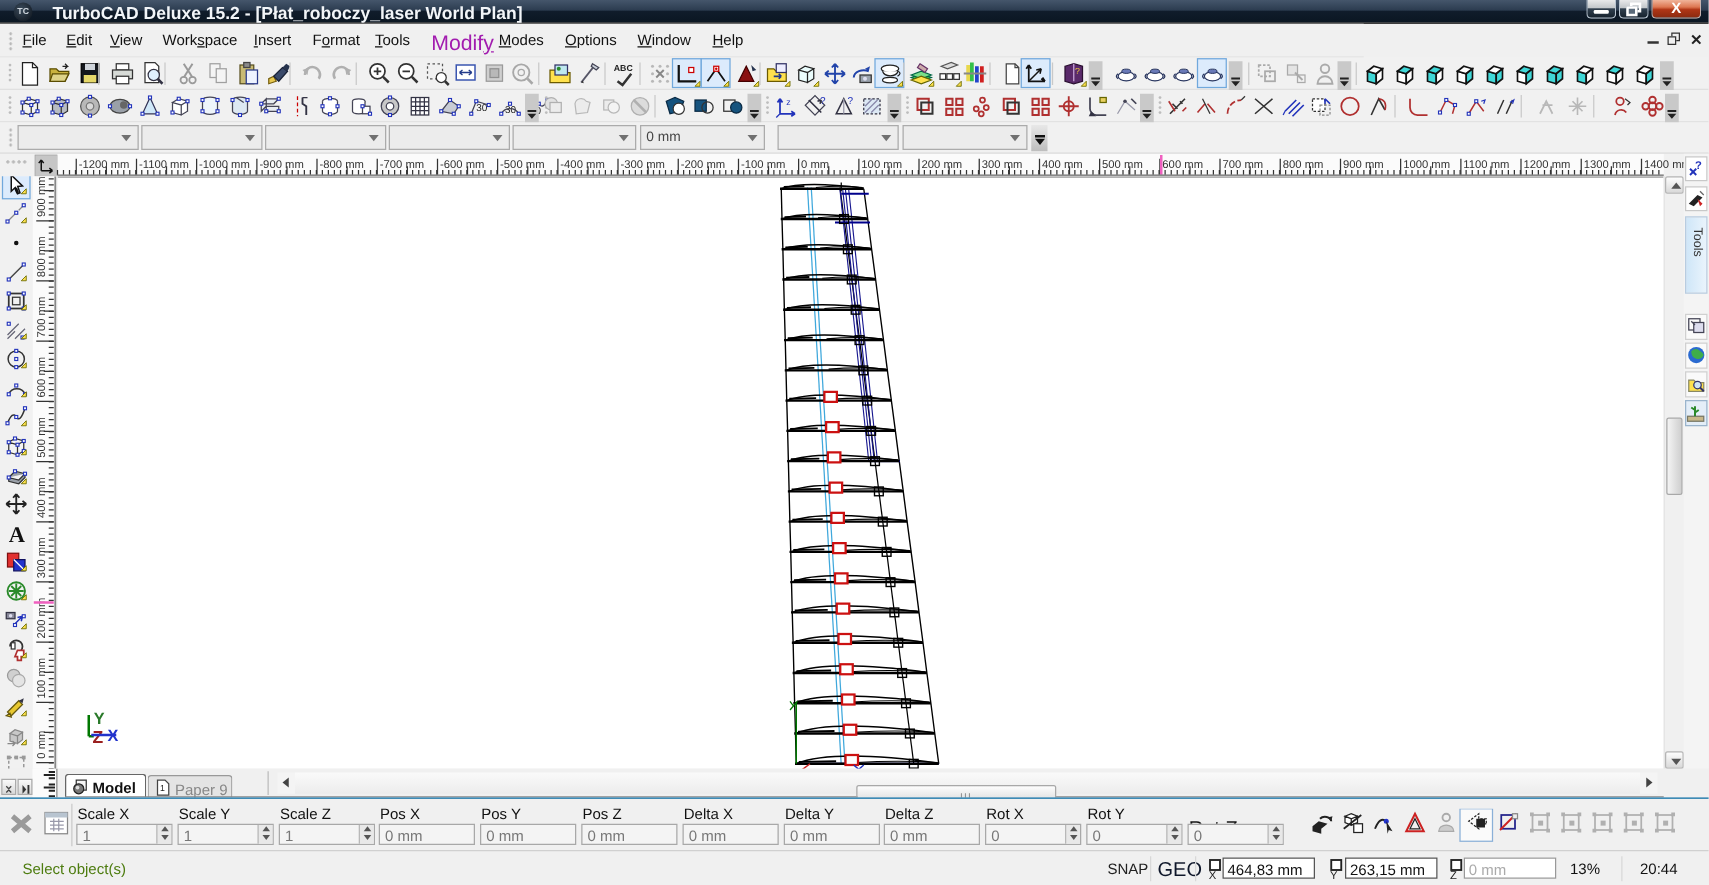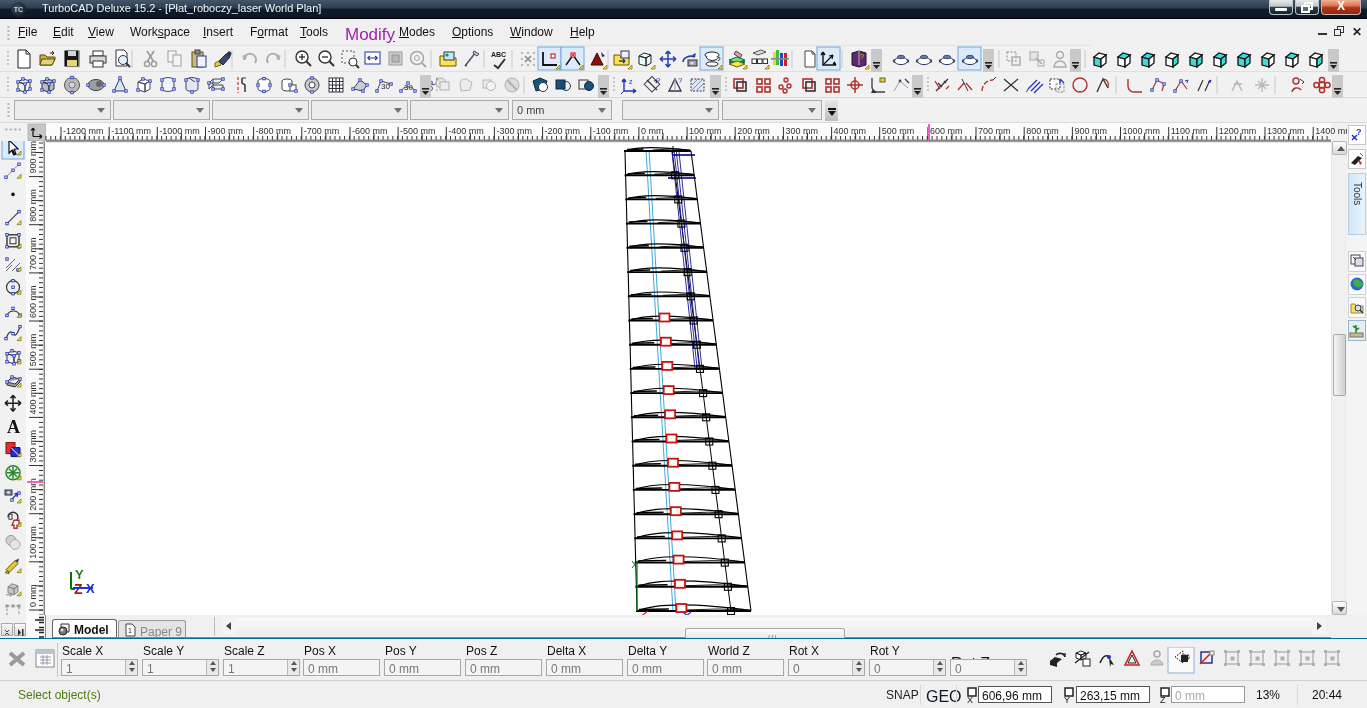--- a/index.html
+++ b/index.html
@@ -2,21 +2,21 @@
 <html><head><meta charset="utf-8"><style>
 *{margin:0;padding:0;box-sizing:border-box}
 html,body{width:1367px;height:708px;overflow:hidden;font-family:"Liberation Sans",sans-serif;background:#f0f0f0}
 .abs{position:absolute}
 #root{position:relative;width:1367px;height:708px}
 </style></head><body>
 <div id="root">
 
 <div class="abs" style="left:0;top:0;width:1367px;height:19px;background:linear-gradient(#45566b 0%,#2c3c50 45%,#101c2b 50%,#0b1622 100%);border-bottom:1px solid #000">
  <div class="abs" style="left:11px;top:2px;width:15px;height:15px;border-radius:50%;background:radial-gradient(circle at 40% 35%,#3a4a5a,#0a1018);color:#cfd6dd;font-size:7px;font-weight:bold;text-align:center;line-height:15px">TC</div>
- <div class="abs" style="left:42px;top:2px;color:#f2f5f8;font-size:11px;font-weight:normal;letter-spacing:0px">TurboCAD Deluxe 15.2 - [Płat_roboczy_laser World Plan]</div>
+ <div class="abs" style="left:42px;top:2px;color:#f2f5f8;font-size:14px;font-weight:bold;letter-spacing:0px">TurboCAD Deluxe 15.2 - [Płat_roboczy_laser World Plan]</div>
 </div>
 <div class="abs" style="left:1269px;top:0;width:24px;height:15px;border:1px solid #b8c4d0;border-top:none;border-radius:0 0 4px 4px;background:linear-gradient(#e8e9ea 0%,#c2c6ca 45%,#31404f 50%,#16222e 100%)">
   <div class="abs" style="left:5px;top:8px;width:12px;height:3px;background:#fff;border-radius:1px"></div>
     </div>
 <div class="abs" style="left:1295px;top:0;width:24px;height:15px;border:1px solid #b8c4d0;border-top:none;border-radius:0 0 4px 4px;background:linear-gradient(#e8e9ea 0%,#c2c6ca 45%,#31404f 50%,#16222e 100%)">
   <div class="abs" style="left:8px;top:2px;width:9px;height:8px;border:2px solid #fff;background:transparent"></div>
   <div class="abs" style="left:5px;top:5px;width:9px;height:8px;border:2px solid #fff;background:#5a6a7a"></div>
     </div>
 <div class="abs" style="left:1321px;top:0;width:40px;height:15px;border:1px solid #c8b4b0;border-top:none;border-radius:0 0 4px 4px;background:linear-gradient(#f0b49a 0%,#dd7752 40%,#b03616 55%,#8c2a10 100%);color:#fff;font-weight:bold;font-size:12px;text-align:center;line-height:13px">X</div>
 
@@ -1236,21 +1236,21 @@
         <span style="position:absolute;left:4px;top:2px;font-size:12px;color:#777">0 mm</span>
       </div>
       <div class="abs" style="left:547px;top:5px;font-size:12px;color:#111">Delta X</div>
       <div class="abs" style="left:546px;top:20px;width:77px;height:17px;background:#f4f4f4;border:1px solid #a8a8a8">
         <span style="position:absolute;left:4px;top:2px;font-size:12px;color:#777">0 mm</span>
       </div>
       <div class="abs" style="left:628px;top:5px;font-size:12px;color:#111">Delta Y</div>
       <div class="abs" style="left:627px;top:20px;width:77px;height:17px;background:#f4f4f4;border:1px solid #a8a8a8">
         <span style="position:absolute;left:4px;top:2px;font-size:12px;color:#777">0 mm</span>
       </div>
-      <div class="abs" style="left:708px;top:5px;font-size:12px;color:#111">World Z</div>
+      <div class="abs" style="left:708px;top:5px;font-size:12px;color:#111">Delta Z</div>
       <div class="abs" style="left:707px;top:20px;width:77px;height:17px;background:#f4f4f4;border:1px solid #a8a8a8">
         <span style="position:absolute;left:4px;top:2px;font-size:12px;color:#777">0 mm</span>
       </div>
       <div class="abs" style="left:789px;top:5px;font-size:12px;color:#111">Rot X</div>
       <div class="abs" style="left:788px;top:20px;width:77px;height:17px;background:#f4f4f4;border:1px solid #a8a8a8">
         <span style="position:absolute;left:4px;top:2px;font-size:12px;color:#777">0</span>
       </div>
       <div class="abs" style="left:852px;top:21px;width:12px;height:15px;background:#e8e8e8;border-left:1px solid #b8b8b8">
         <span style="position:absolute;left:2.5px;top:1px;width:0;height:0;border-left:3.5px solid transparent;border-right:3.5px solid transparent;border-bottom:4px solid #555"></span>
         <span style="position:absolute;left:2.5px;top:8px;width:0;height:0;border-left:3.5px solid transparent;border-right:3.5px solid transparent;border-top:4px solid #555"></span>
@@ -1362,21 +1362,21 @@
  <div class="abs" style="left:18px;top:7px;font-size:12px;color:#4d7c0f">Select object(s)</div>
  <div class="abs" style="left:886px;top:7px;font-size:12px;color:#222">SNAP</div>
  <div class="abs" style="left:920px;top:4px;width:1px;height:20px;background:#d8d8d8"></div>
  <div class="abs" style="left:926px;top:7px;font-size:16px;color:#0f172a">GEO</div>
  <div class="abs" style="left:956px;top:4px;width:1px;height:20px;background:#d8d8d8"></div>
  <svg class="abs" style="left:965px;top:6px" width="14" height="17">
         <rect x="3" y="1" width="8" height="8" fill="#fff" stroke="#222" stroke-width="1.5"></rect>
         <text x="2" y="16" font-size="9" fill="#222" font-family="Liberation Sans">X</text>
       </svg>
  <div class="abs" style="left:978px;top:5px;width:74px;height:17px;background:#fff;border:1px solid #555">
-   <span style="position:absolute;left:3px;top:2px;font-size:12px;color:#111">606,96 mm</span>
+   <span style="position:absolute;left:3px;top:2px;font-size:12px;color:#111">464,83 mm</span>
       </div>
  <svg class="abs" style="left:1062px;top:6px" width="14" height="17">
         <rect x="3" y="1" width="8" height="8" fill="#fff" stroke="#222" stroke-width="1.5"></rect>
         <text x="2" y="16" font-size="9" fill="#222" font-family="Liberation Sans">Y</text>
       </svg>
  <div class="abs" style="left:1076px;top:5px;width:74px;height:17px;background:#fff;border:1px solid #555">
    <span style="position:absolute;left:3px;top:2px;font-size:12px;color:#111">263,15 mm</span>
       </div>
  <svg class="abs" style="left:1158px;top:6px" width="14" height="17">
         <rect x="3" y="1" width="8" height="8" fill="#fff" stroke="#222" stroke-width="1.5"></rect>

